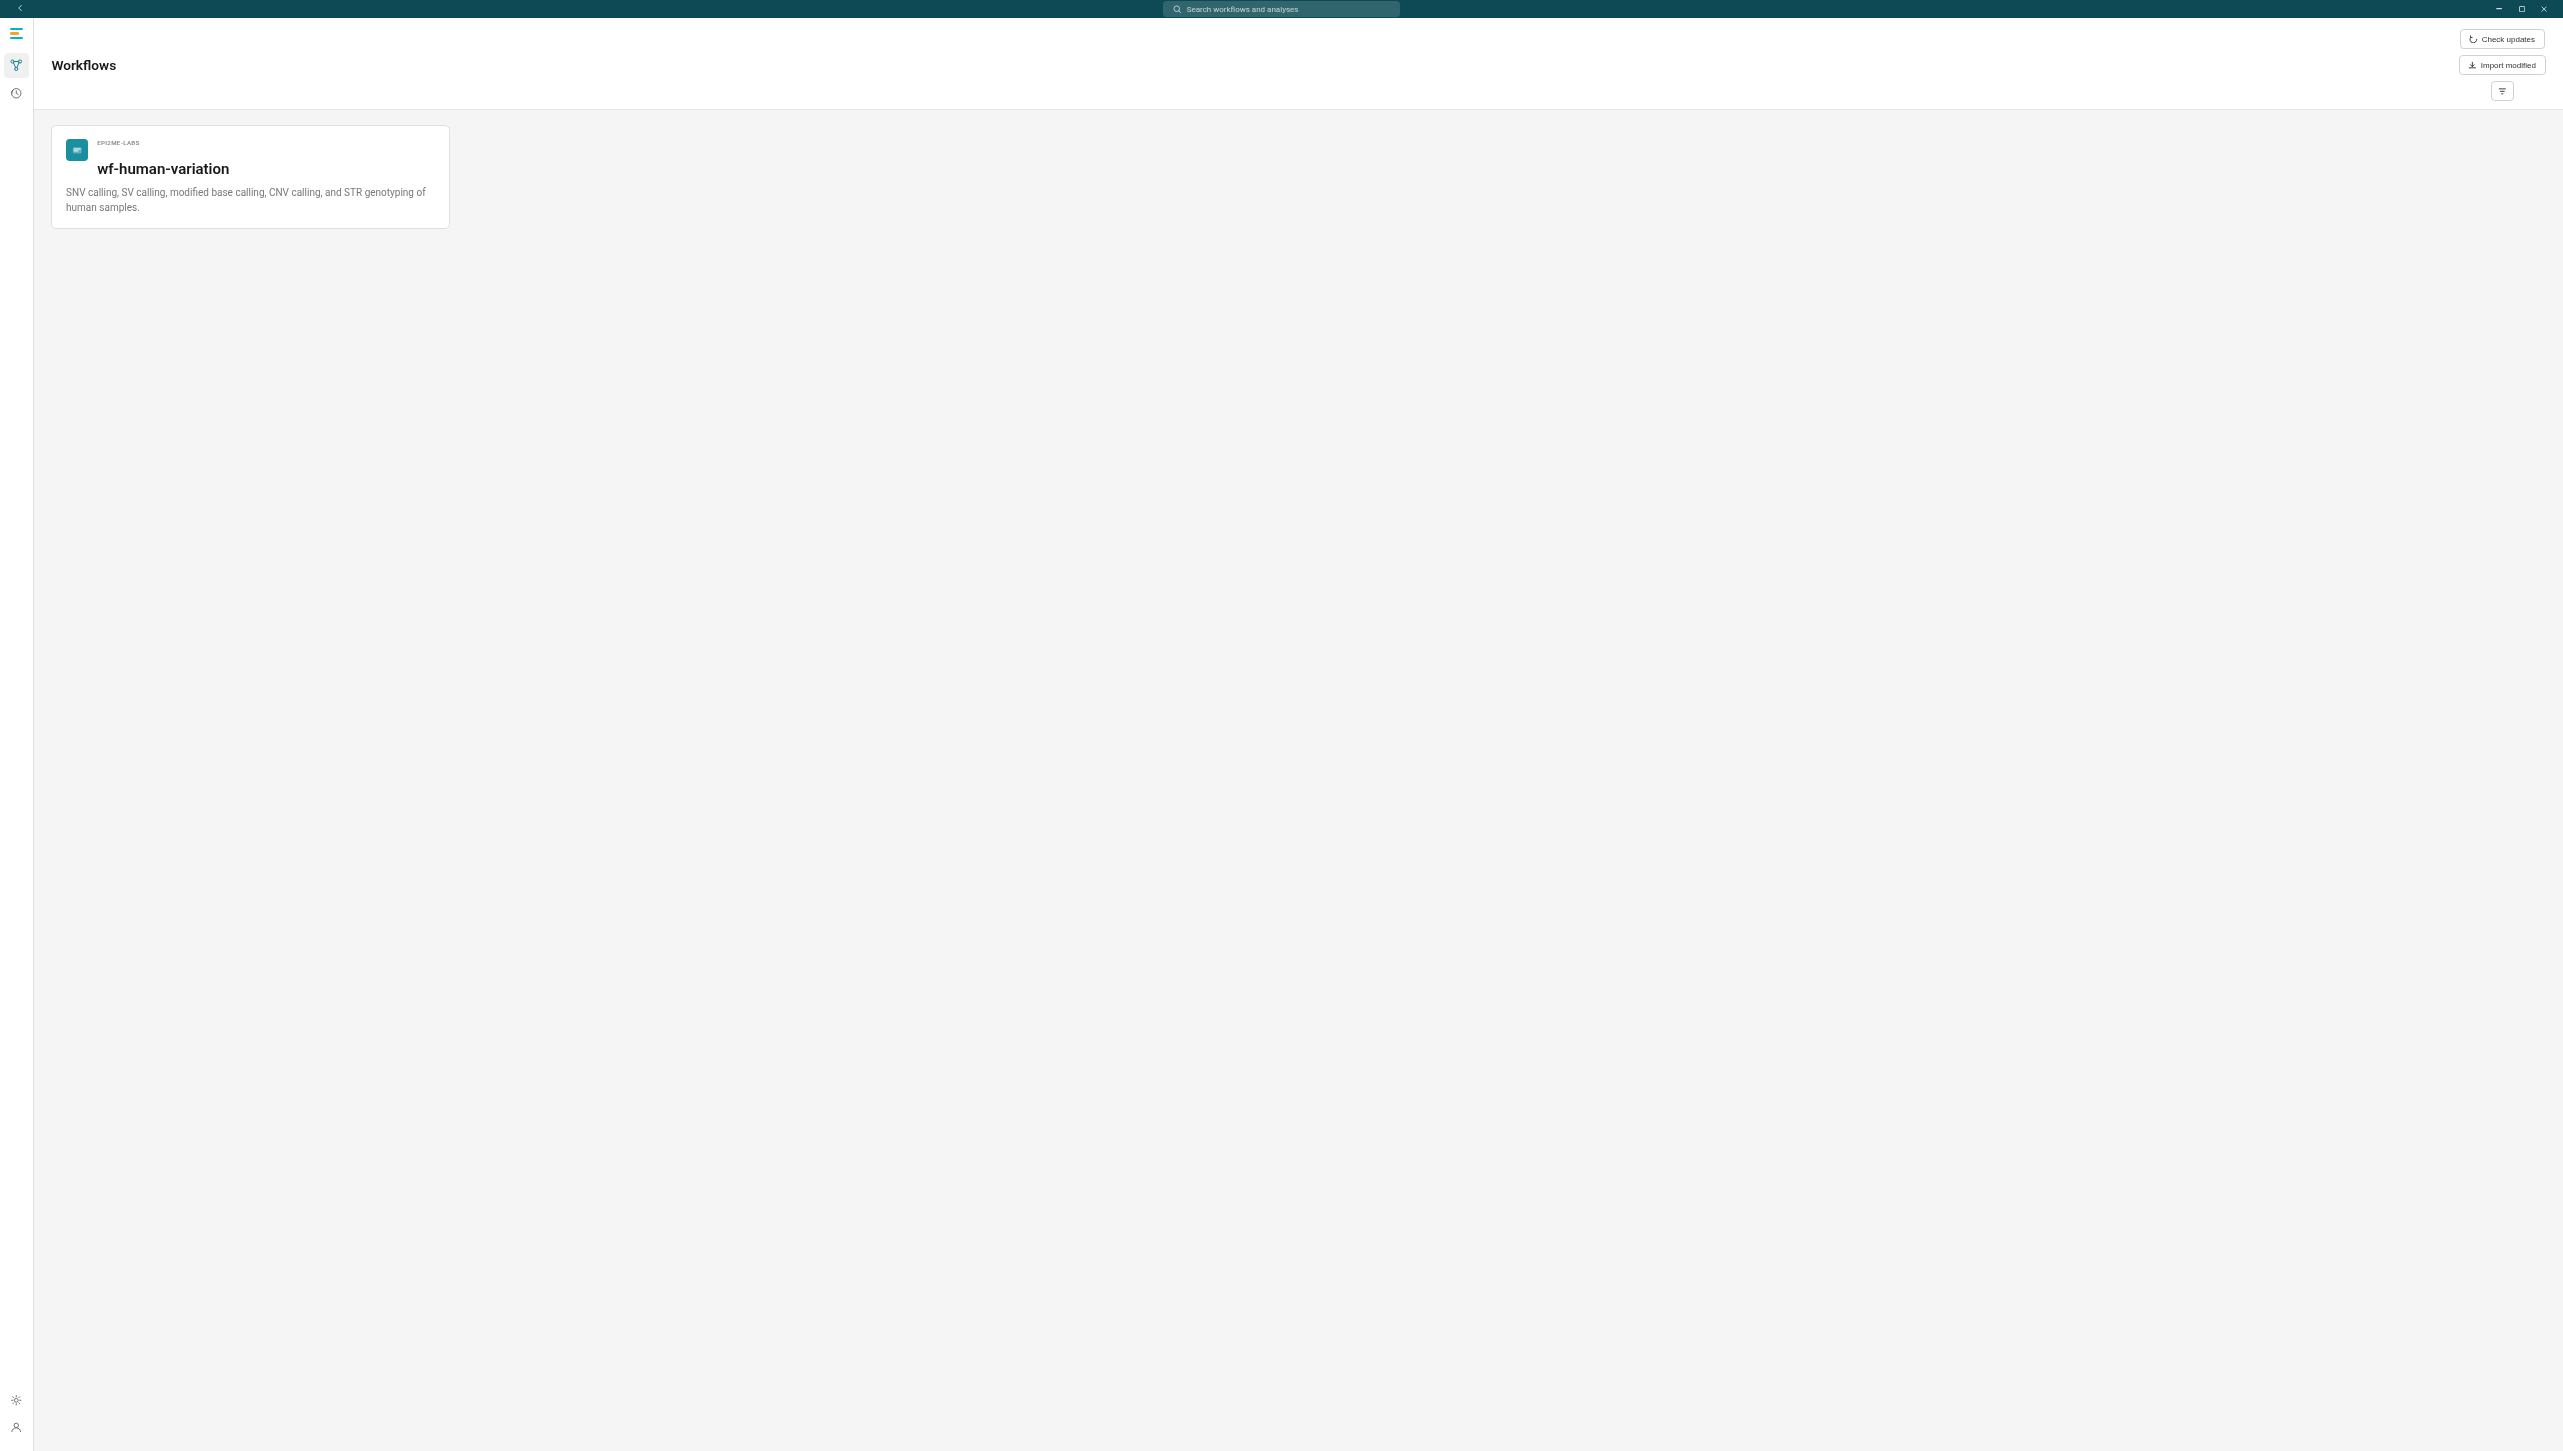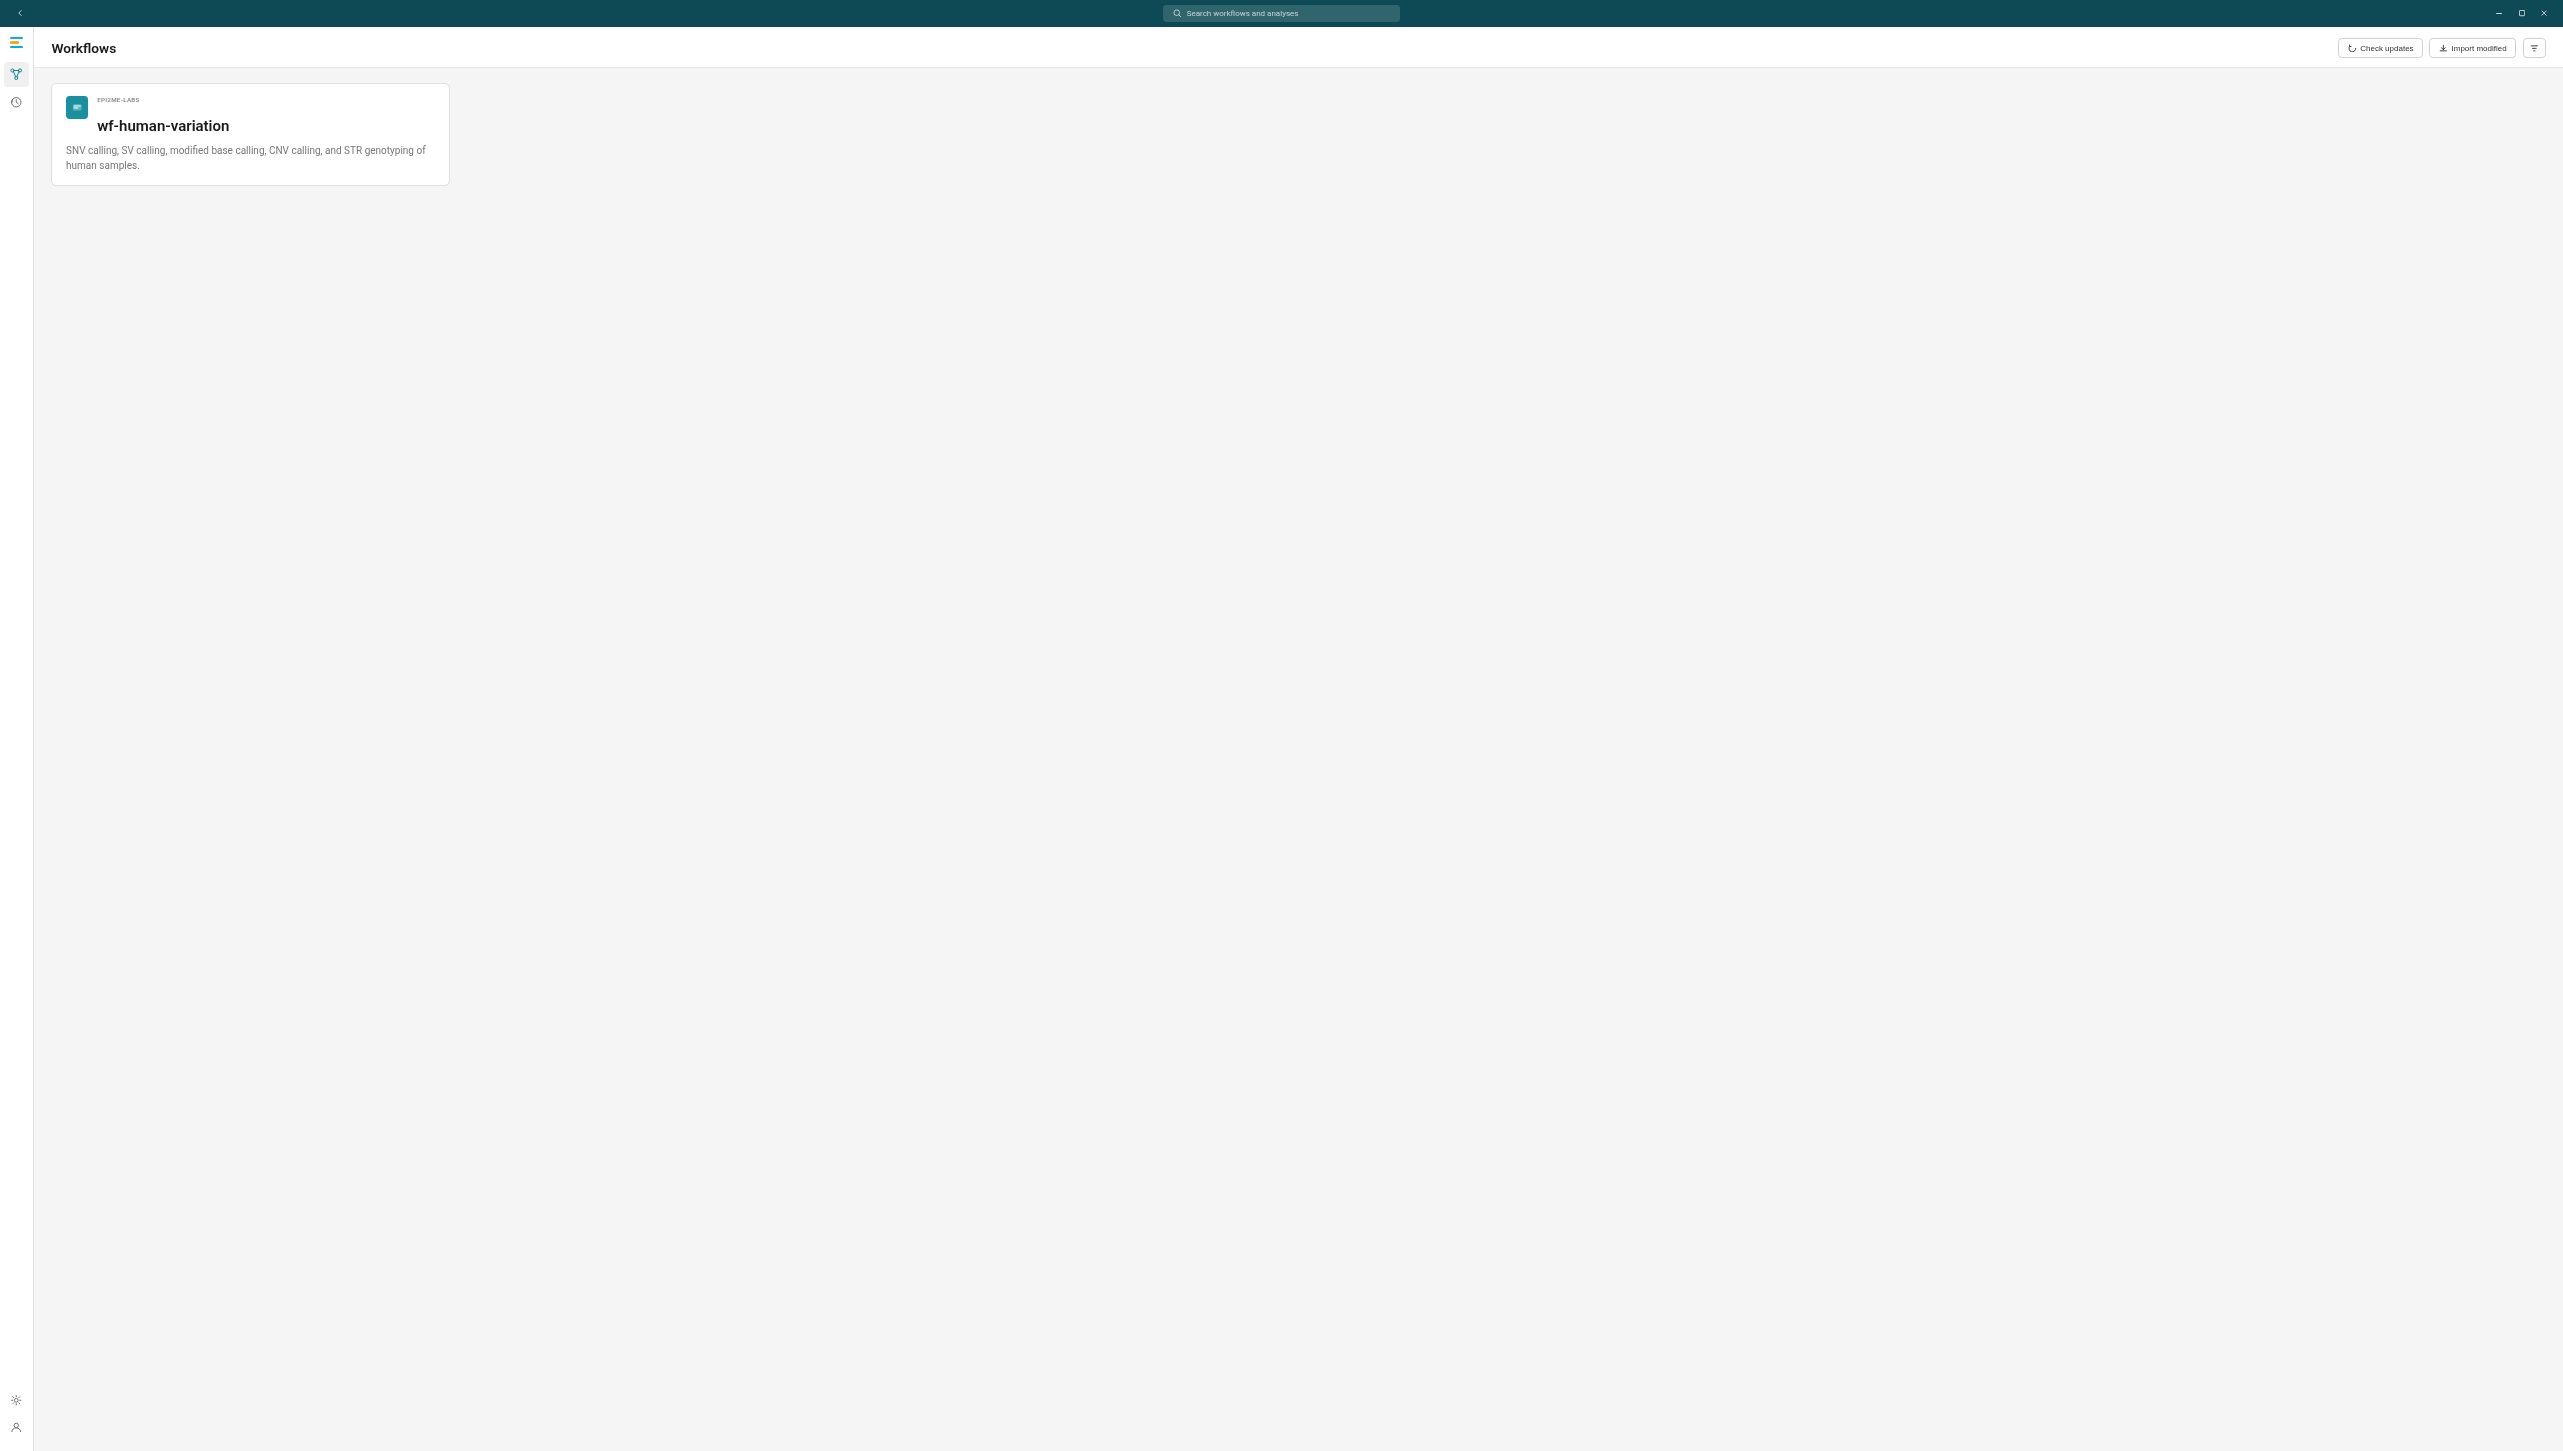--- a/index.html
+++ b/index.html
@@ -15,21 +15,21 @@
       width: 100%;
       height: 100%;
       background: #f5f5f5;
       display: flex;
       flex-direction: column;
     }
 
     
     .titlebar {
       background: #0d4a55;
-      height: 27px;
+      height: 18px;
       display: flex;
       align-items: center;
       justify-content: center;
       position: relative;
       flex-shrink: 0;
     }
 
     .titlebar-search {
       display: flex;
       align-items: center;
@@ -177,20 +177,21 @@
     .page-title {
       font-size: 13.7px;
       font-weight: 600;
       color: #1a1a1a;
     }
 
     .header-actions {
       display: flex;
       gap: 6.2px;
       align-items: center;
+      flex-direction: column;
     }
 
     .btn-outline {
       background: #ffffff;
       border: 0.6px solid #d0d0d0;
       border-radius: 3.7px;
       padding: 4.4px 8.7px;
       font-size: 8px;
       color: #333;
       cursor: pointer;

